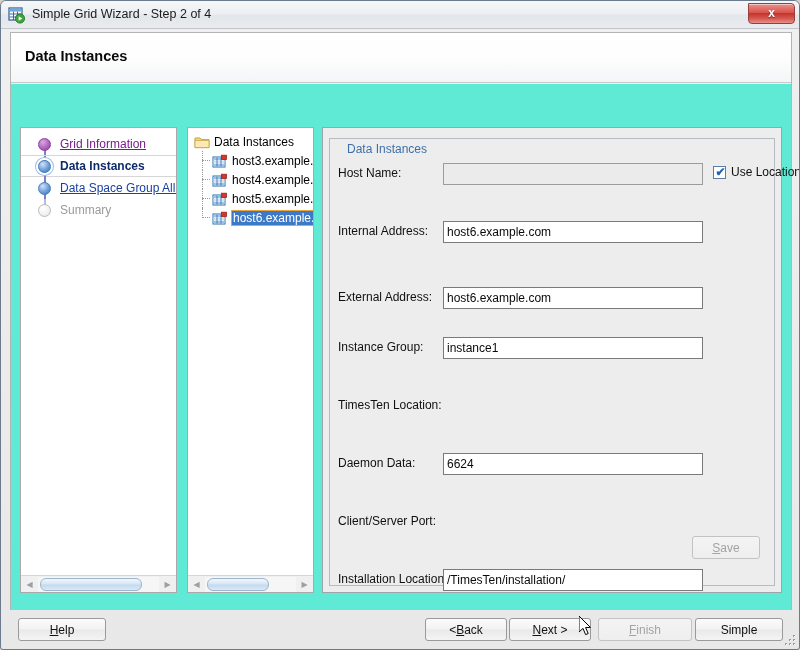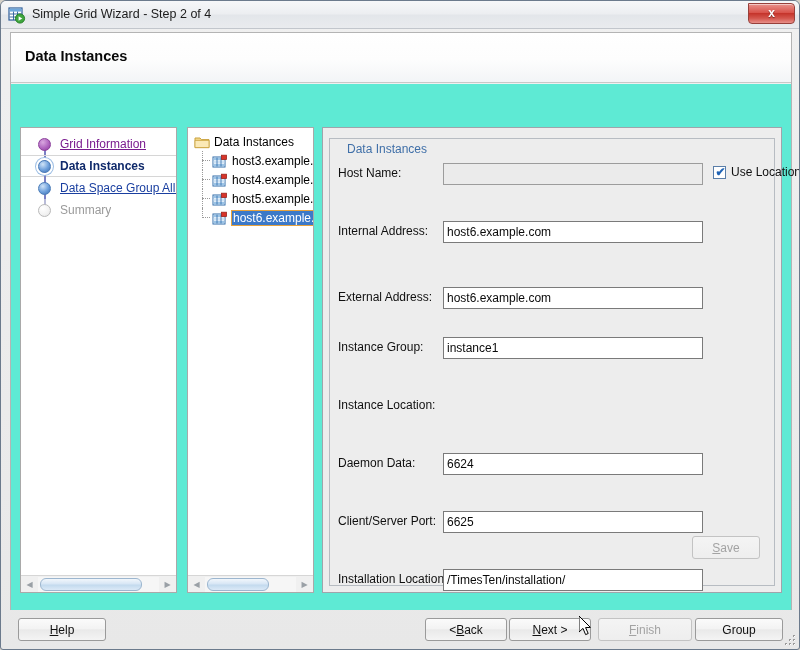--- a/index.html
+++ b/index.html
@@ -576,31 +576,30 @@
             <div class="field-label">External Address:</div>
             <input class="field-input" type="text" value="host6.example.com" style="">
           </div>
 
           <div class="field-row" style="top:198px;">
             <div class="field-label">Instance Group:</div>
             <input class="field-input" type="text" value="instance1" style="">
           </div>
 
           <div class="field-row" style="top:256px;">
-            <div class="field-label">Instance Location:</div>
+            <div class="field-label">TimesTen Location:</div>
           </div>
 
           <div class="field-row" style="top:314px;">
             <div class="field-label">Daemon Data:</div>
             <input class="field-input" type="text" value="6624" style="">
           </div>
 
           <div class="field-row" style="top:372px;">
             <div class="field-label">Client/Server Port:</div>
-            <input class="field-input" type="text" value="6625" style="">
           </div>
 
           <div class="field-row" style="top:430px;">
             <div class="field-label">Installation Location:</div>
             <input class="field-input" type="text" value="/TimesTen/installation/" style="">
           </div>
         </div>
 
         <div id="save-button" class="btn disabled">
           <span></span>
@@ -629,21 +628,21 @@
         <span>ext &gt;</span>
     </div>
     <div id="btn-finish" class="btn disabled">
       <span></span>
         <span class="u">F</span>
         <span>inish</span>
     </div>
     <div id="btn-cancel" class="btn">
       <span></span>
         <span class="u"></span>
-        <span>Group</span>
+        <span>Simple</span>
     </div>
   </div>
 
   <div id="resize-grip">
     <svg width="14" height="14" viewBox="0 0 14 14">
       <g fill="#9a9a9a">
         <rect x="10" y="2" width="2" height="2"></rect>
         <rect x="10" y="6" width="2" height="2"></rect>
           <rect x="6" y="6" width="2" height="2"></rect>
         <rect x="10" y="10" width="2" height="2"></rect>

